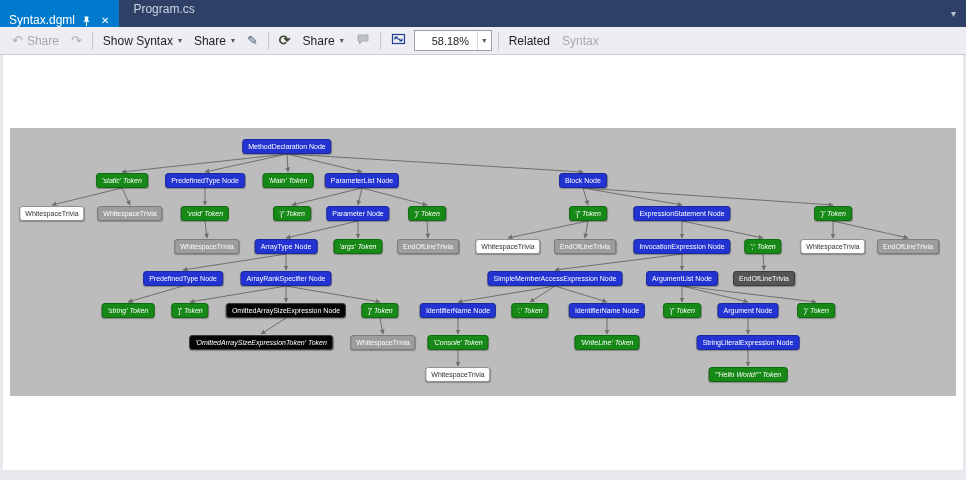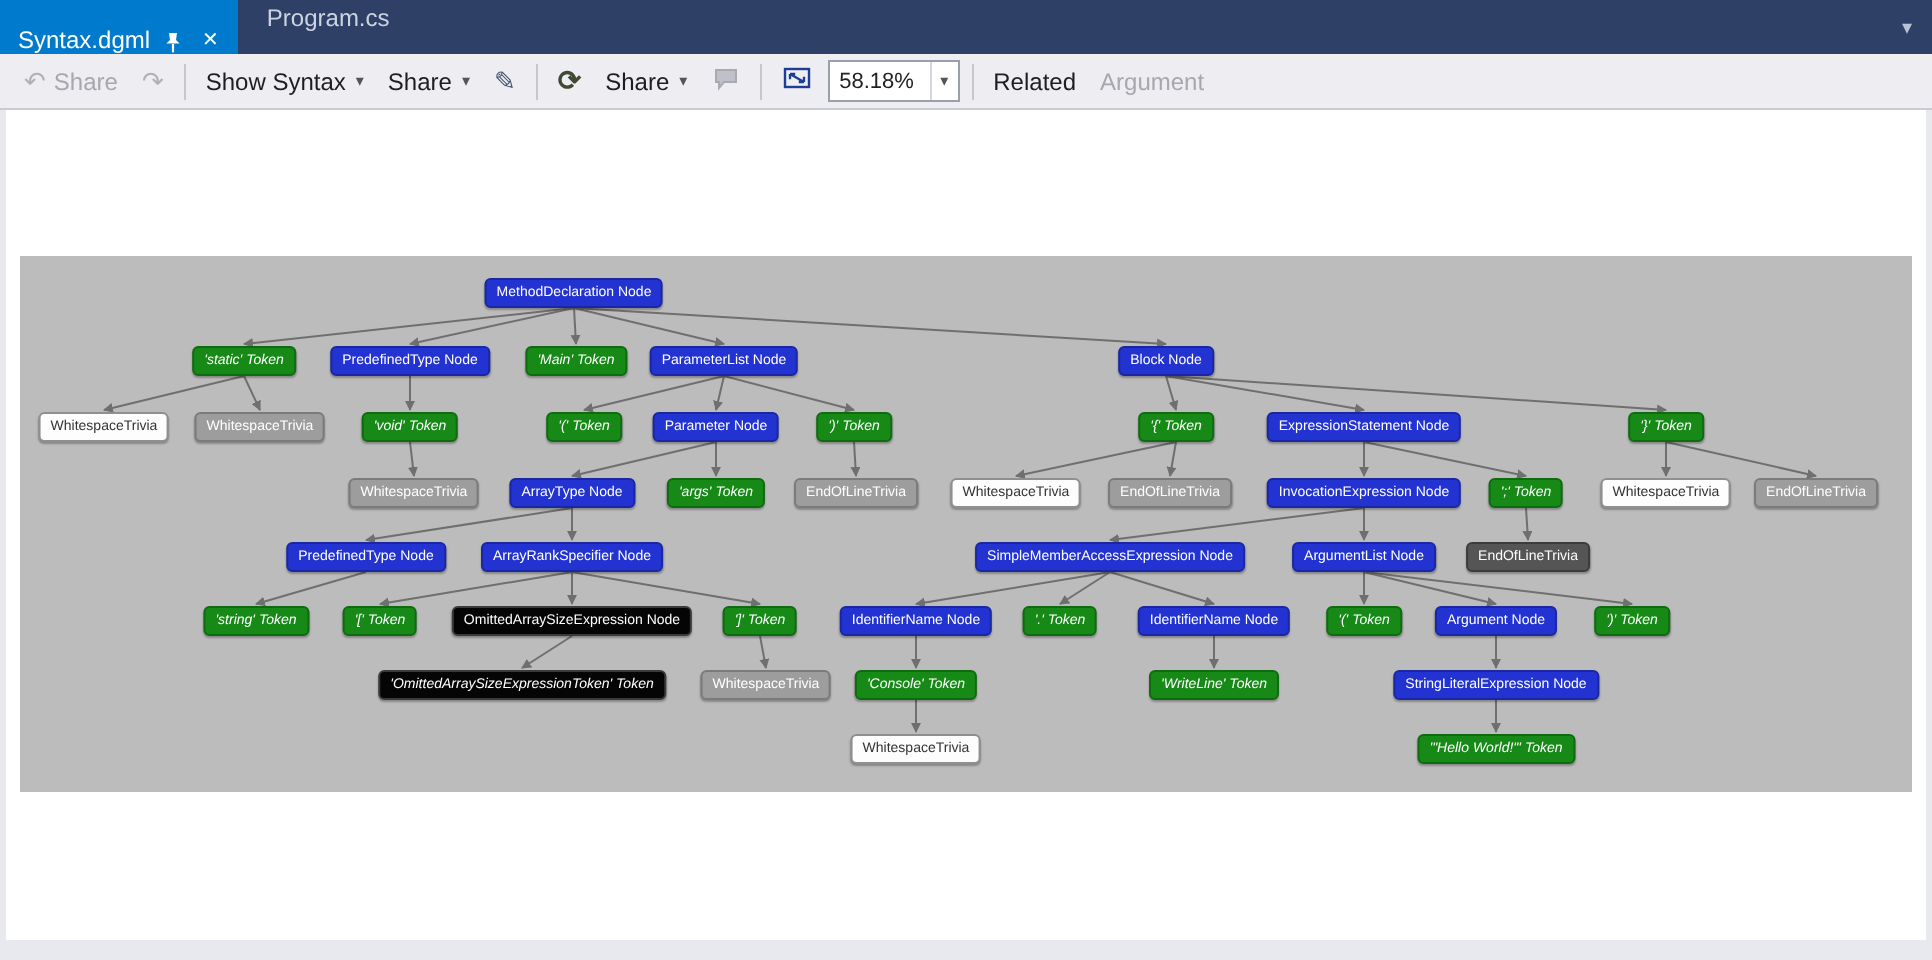--- a/index.html
+++ b/index.html
@@ -22,21 +22,21 @@
            display:flex;align-items:center;padding:0 6px;font-size:12px;color:#1e1e1e;}
   .tb-btn{display:flex;align-items:center;gap:4px;padding:2px 6px;white-space:nowrap;}
   .tb-btn.disabled{color:#a7a8ad;}
   .tb-ico{font-size:13px;line-height:13px;}
   .tb-ico.dim{color:#b0b1b6;}
   .chev{font-size:8px;color:#555;margin-left:1px;}
   .sep{width:1px;height:18px;background:#c6c7cd;margin:0 4px;}
   .pencil{color:#45556e;font-size:13px;}
   .refresh{color:#3e4a32;font-size:14px;font-weight:bold;}
   .zoom-box{display:flex;align-items:center;border:1px solid #99a0ab;background:#fff;height:19px;margin:0 2px;}
-  .zoom-value{padding:0 5px;font-size:11px;min-width:40px;color:#222;}
+  .zoom-value{padding:0 5px;font-size:11px;min-width:40px;color:#222;margin-left:12px;}
   .zoom-dd{width:13px;text-align:center;font-size:8px;color:#555;border-left:1px solid #d5d7dc;align-self:stretch;display:flex;align-items:center;justify-content:center;}
 
   
   .doc{position:absolute;top:55px;left:3px;right:3px;bottom:10px;background:#fff;}
   .graph-canvas{position:absolute;left:7px;top:73px;width:946px;height:268px;background:#bcbcbc;}
   .graph-edges{position:absolute;left:0;top:0;width:946px;height:268px;}
   .graph-edges line{stroke:#6f6f6f;stroke-width:1;}
 
   .gnode{position:absolute;transform:translateX(-50%);white-space:nowrap;
          font-size:7px;line-height:9px;padding:2px 5px;border-radius:3px;
@@ -116,21 +116,21 @@
     <div class="zoom-box">
       <span class="zoom-value">58.18%</span>
       <span class="zoom-dd">▾</span>
     </div>
     <div class="sep"></div>
 
     <div class="tb-btn">
       <span>Related</span>
     </div>
     <div class="tb-btn disabled">
-      <span>Argument</span>
+      <span>Syntax</span>
     </div>
   </div>
 
   <div class="doc">
     <div class="graph-canvas" style="background: rgb(188, 188, 188);">
       <svg class="graph-edges" width="946" height="268">
         <defs>
           <marker id="arrowhead" markerWidth="6" markerHeight="6" refX="4.5" refY="2.5" orient="auto">
             <path d="M0,0 L5,2.5 L0,5 z" fill="#6f6f6f"></path>
           </marker>

